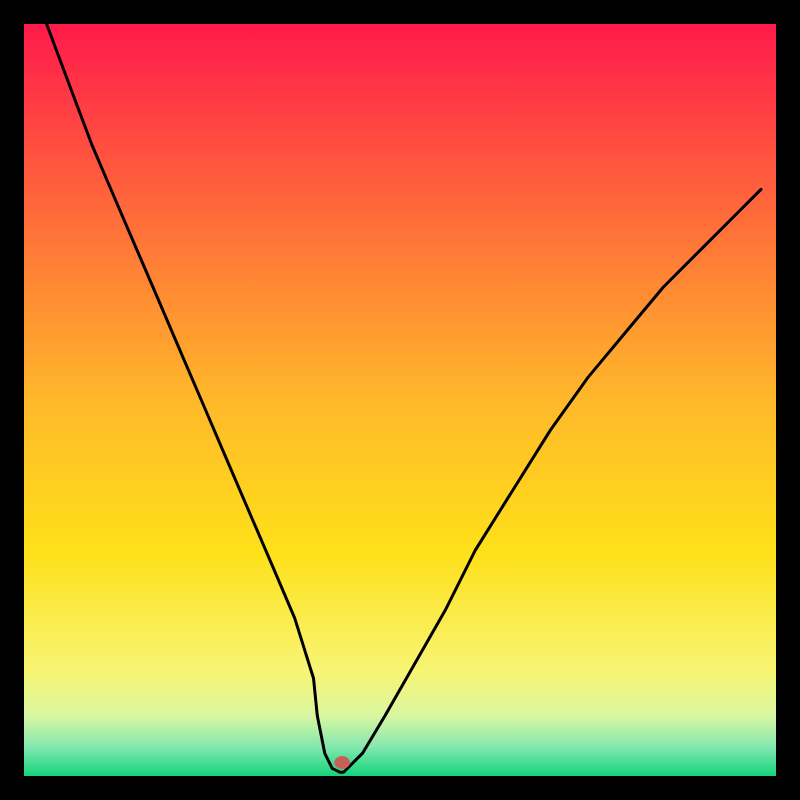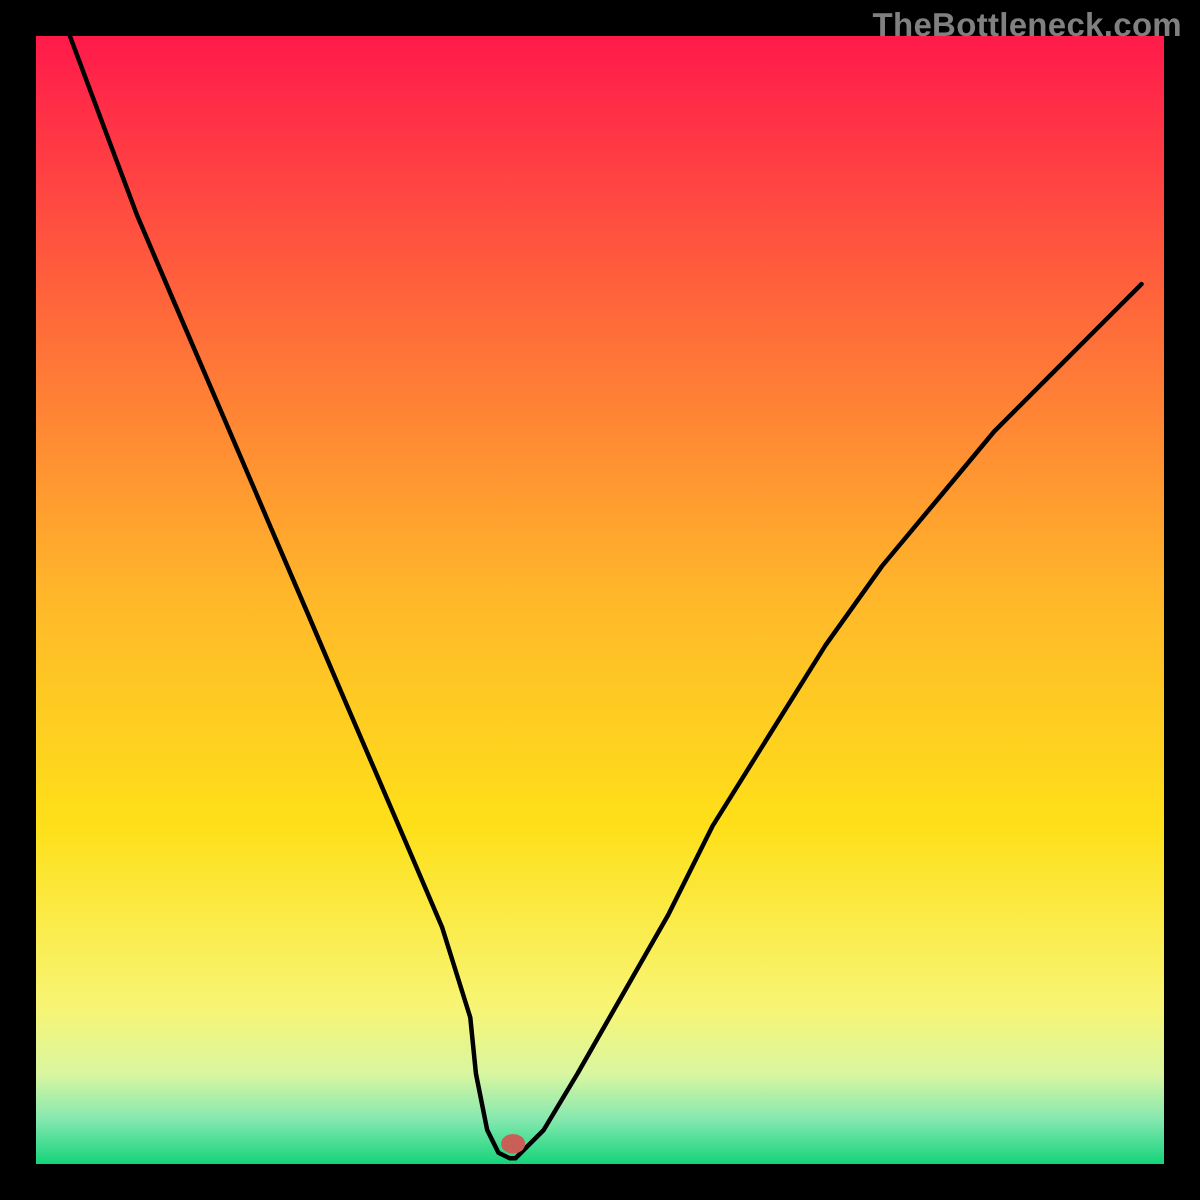--- a/index.html
+++ b/index.html
@@ -25,21 +25,20 @@
     letter-spacing: 0.2px;
   }
   svg {
     display: block;
   }
 </style>
 </head>
 <body>
 
 <div class="chart-container">
-  <div class="watermark">TheBottleneck.com</div>
   <svg id="chart-svg" width="800" height="800" viewBox="0 0 800 800">
       <defs>
         <linearGradient id="bg-grad" x1="0" y1="0" x2="0" y2="1">
           <stop offset="0%" stop-color="#ff1a4b"></stop>
           <stop offset="25%" stop-color="#ff6a3a"></stop>
           <stop offset="50%" stop-color="#ffb82a"></stop>
           <stop offset="70%" stop-color="#fee019"></stop>
           <stop offset="86%" stop-color="#f8f574"></stop>
           <stop offset="92%" stop-color="#d9f6a0"></stop>
           <stop offset="96%" stop-color="#86e8b0"></stop>

